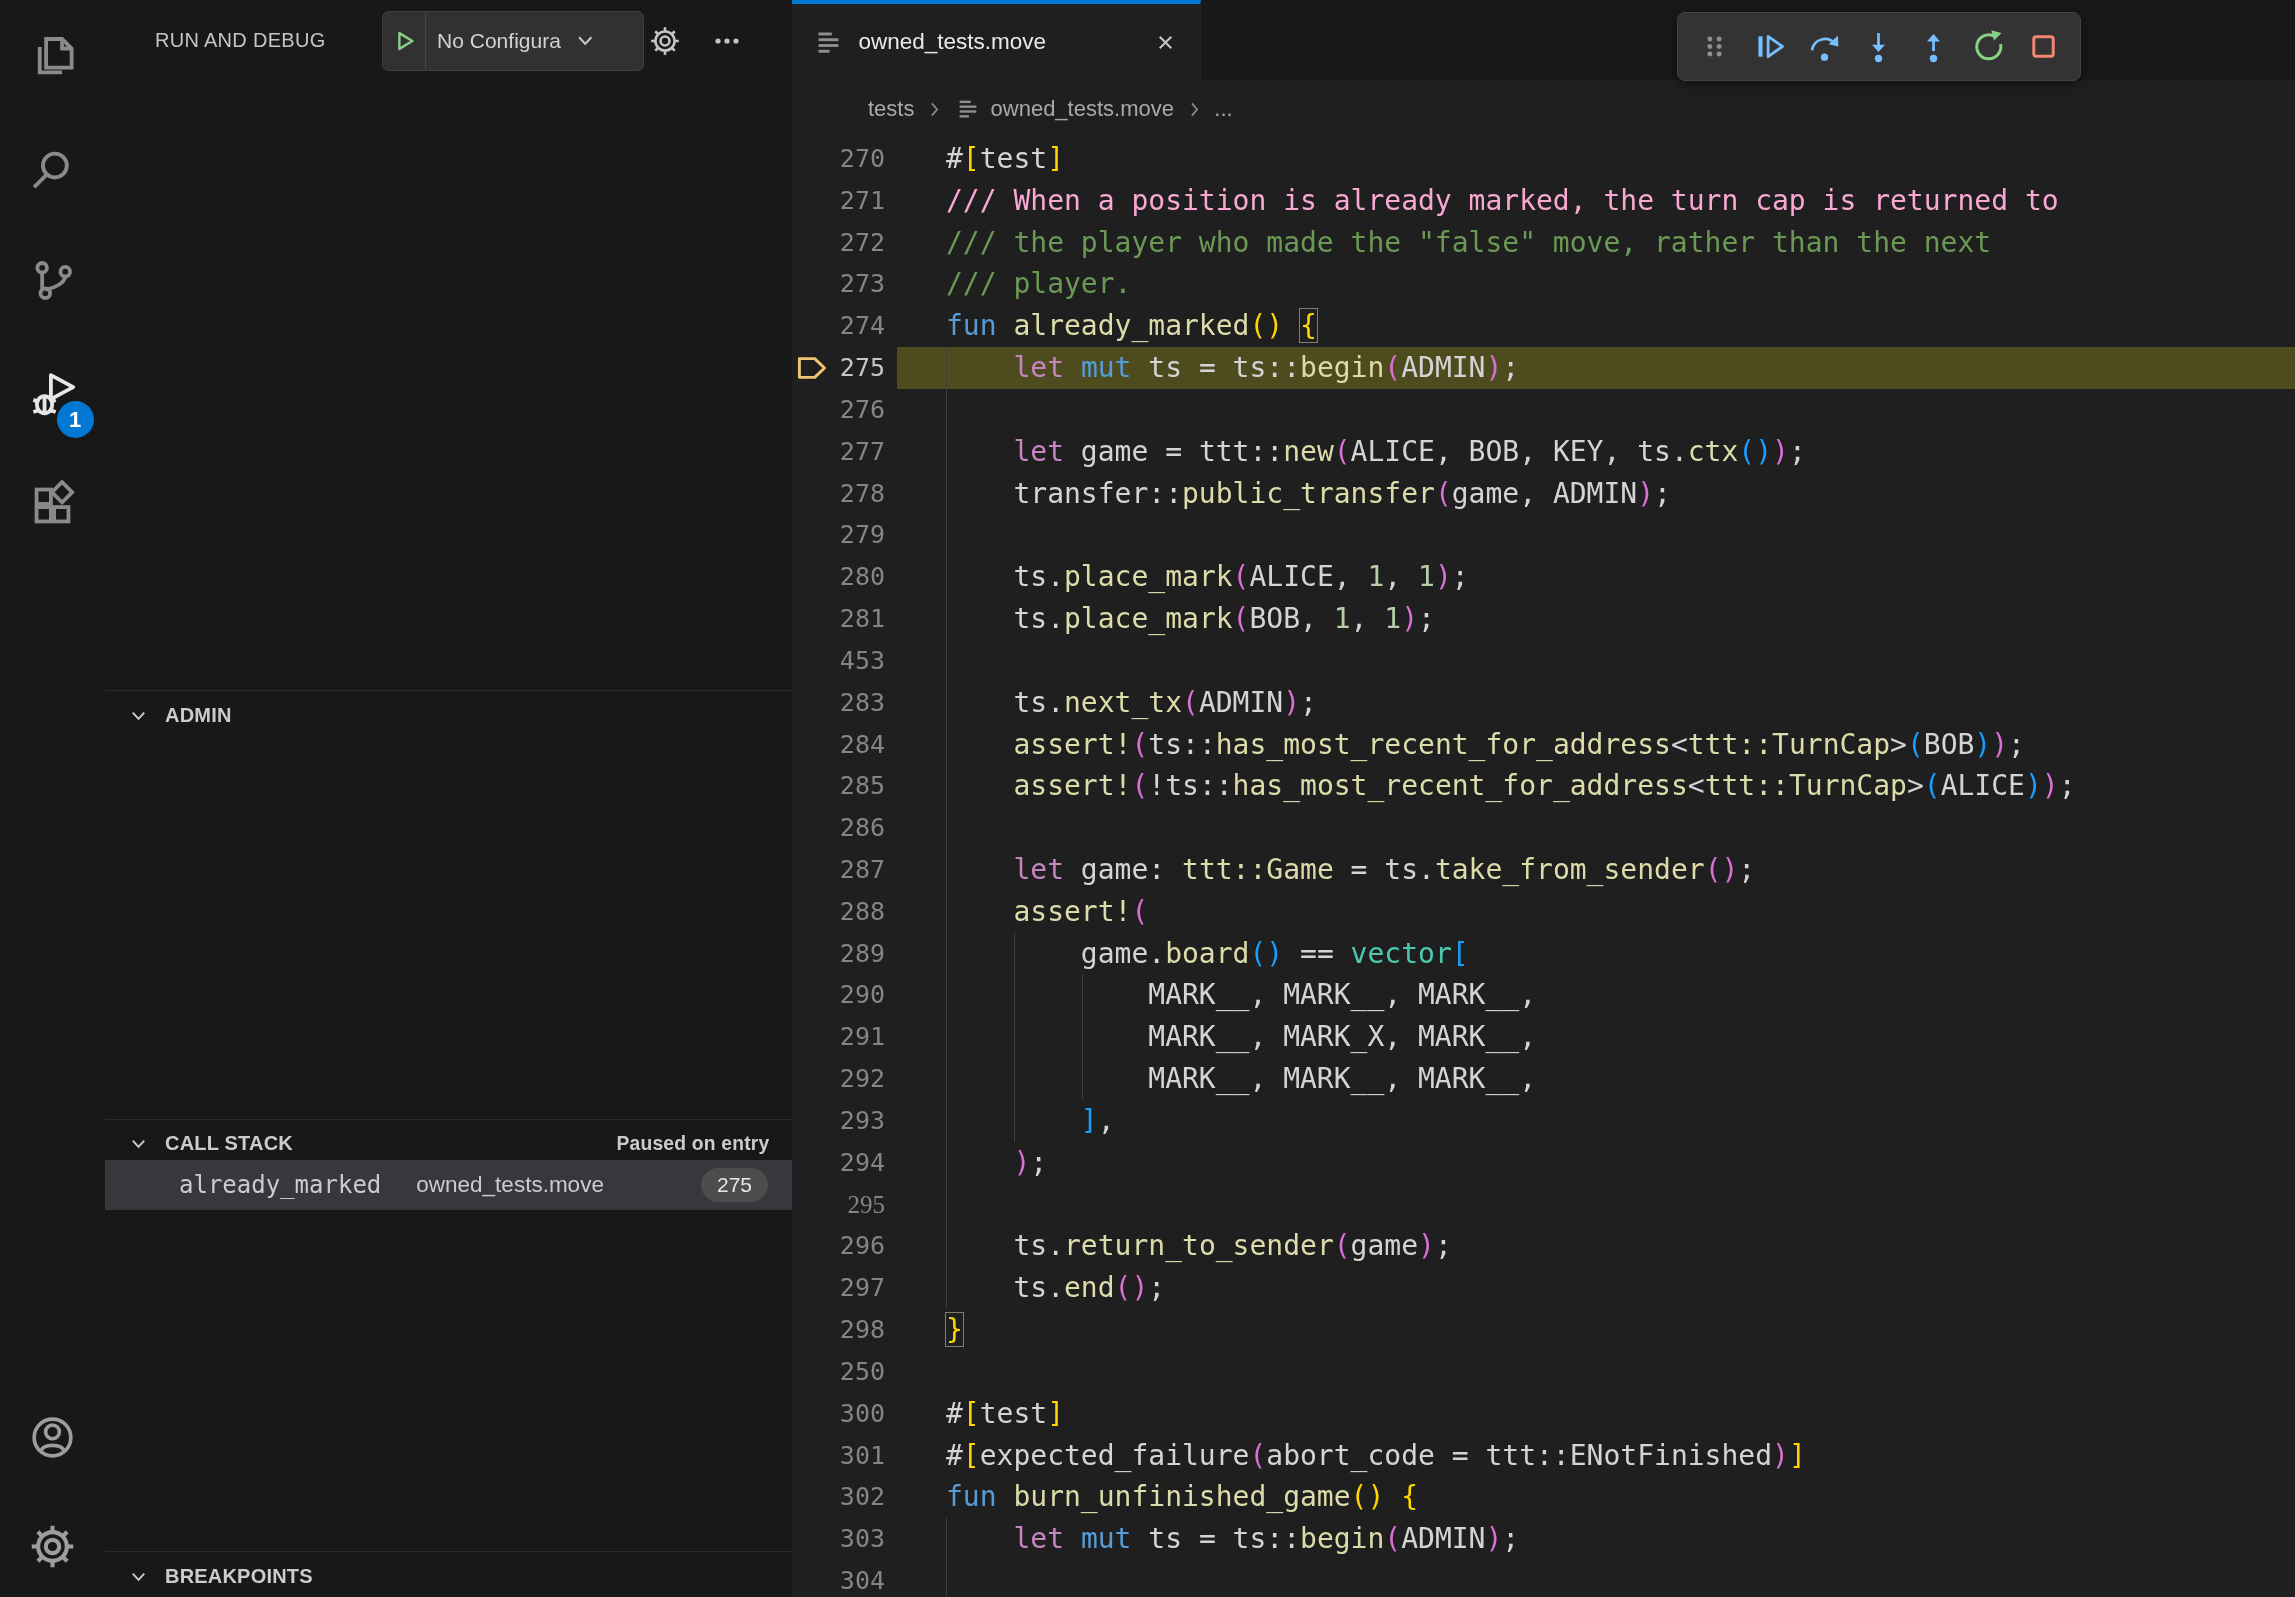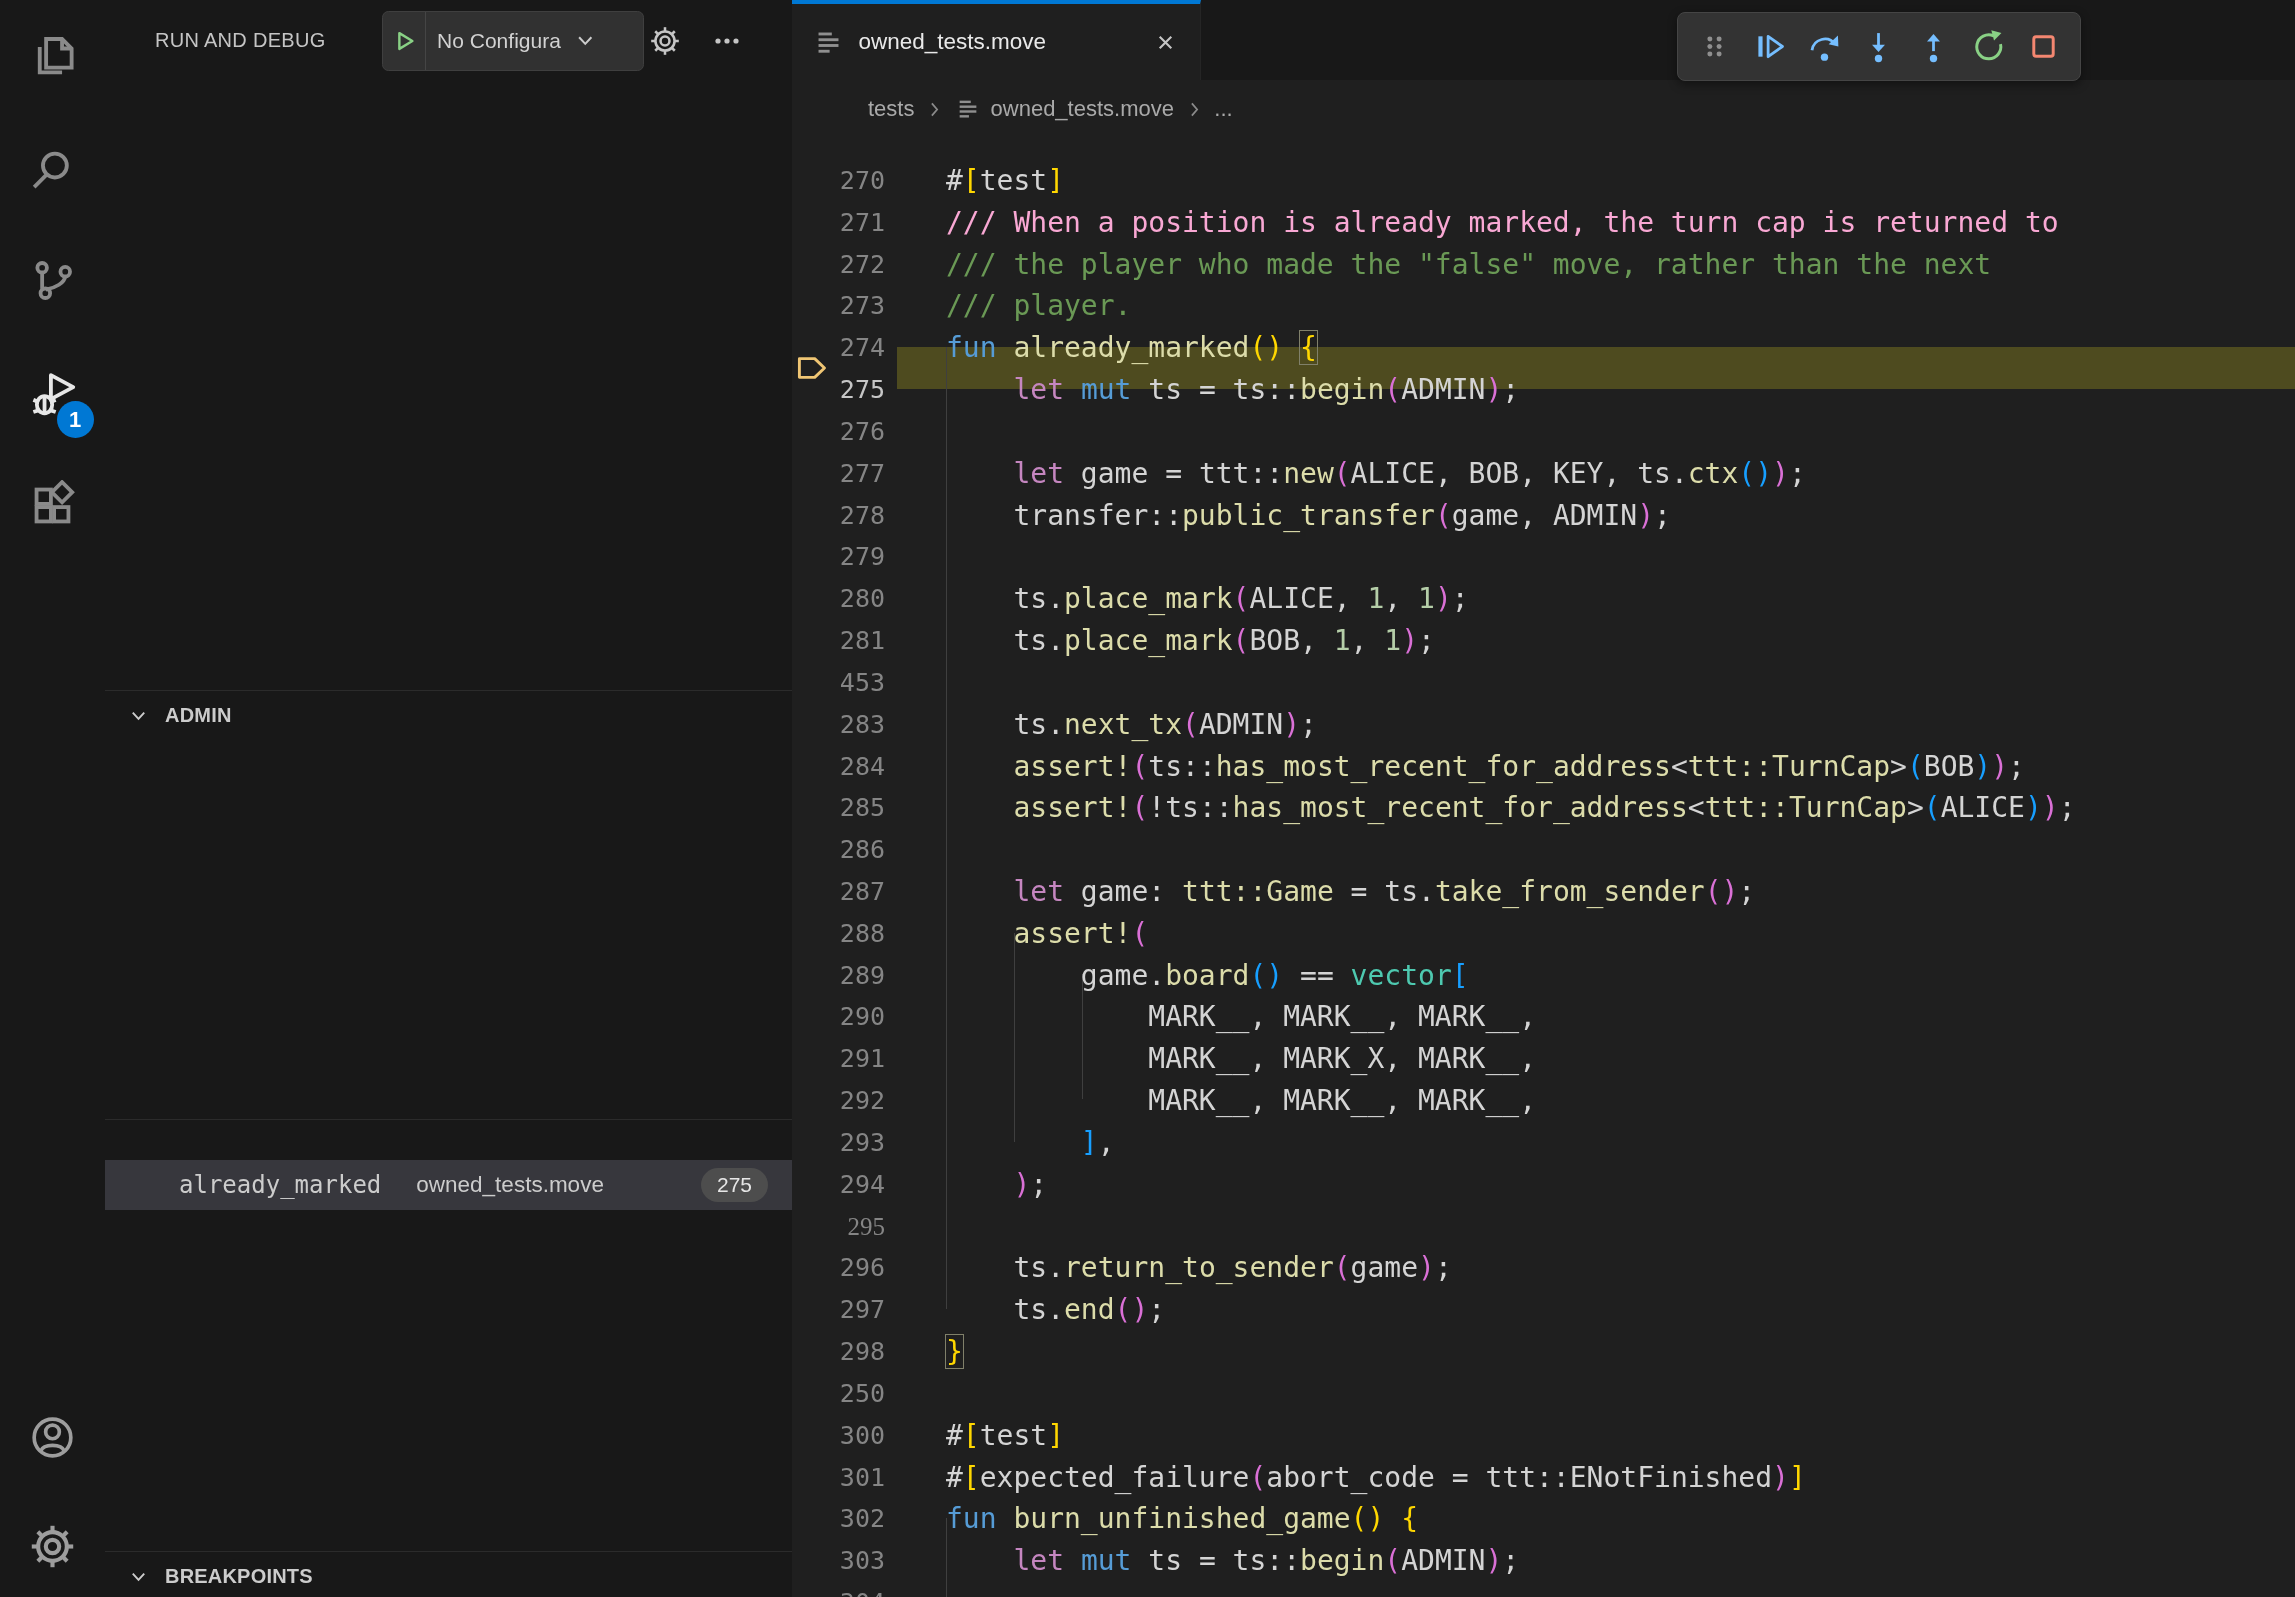--- a/index.html
+++ b/index.html
@@ -62,21 +62,21 @@
        border:0.8px solid #454545;border-radius:8px;box-sizing:border-box;display:flex;
        align-items:center;justify-content:space-between;padding:0 13px;z-index:6;
        box-shadow:0 3.2px 9.7px rgba(0,0,0,.4);}
   .dtb-btn{width:47px;height:56px;display:flex;align-items:center;justify-content:center;}
   .dtb-btn svg{width:37px;height:37px;}
 
   .code{position:absolute;left:0;top:138px;right:0;bottom:0;overflow:hidden;
         font-family:"DejaVu Sans Mono",monospace;font-size:28px;}
   .cur-hl{position:absolute;left:105px;right:0;height:42px;background:#4e4b1f;}
   .guide{position:absolute;width:0.8px;background:#3f3f3f;}
-  .code-line{position:absolute;left:0;right:0;height:42px;line-height:42px;white-space:pre;margin-top:22px;}
+  .code-line{position:absolute;left:0;right:0;height:42px;line-height:42px;white-space:pre;}
   .ln{position:absolute;left:0;top:0;width:93px;text-align:right;color:#858585;font-size:25px;}
   .code-line.current .ln{color:#c6c6c6;}
   .lt{position:absolute;left:154px;top:0;}
   .mb{outline:0.8px solid #80806a;outline-offset:-0.8px;}
   .hexmark{position:absolute;left:4px;width:34px;height:34px;color:#f0c674;}
 </style>
 </head>
 <body>
 
 <div id="root">
@@ -202,20 +202,29 @@
     <div class="sec-hd" style="top:693px">
       <span class="chev">
         <svg viewBox="0 0 22 22" width="21" height="21" fill="none" stroke="currentColor" stroke-width="2">
             <path d="M5 8 L11 14.5 L17 8"></path>
           </svg>
         </span>
       <span class="lbl">ADMIN</span>
     </div>
 
     <div class="divider" style="top:1119px"></div>
+    <div class="sec-hd" style="top:1121px">
+      <span class="chev">
+        <svg viewBox="0 0 22 22" width="21" height="21" fill="none" stroke="currentColor" stroke-width="2">
+            <path d="M5 8 L11 14.5 L17 8"></path>
+          </svg>
+        </span>
+      <span class="lbl">CALL STACK</span>
+      <span class="sec-status">Paused on entry</span>
+    </div>
     <div class="stack-row" style="top: 1160px; background: rgb(55, 55, 61);">
       <span class="stack-fn">already_marked</span>
       <span class="stack-file">owned_tests.move</span>
       <span class="stack-badge">275</span>
     </div>
 
     <div class="divider" style="top:1551px"></div>
     <div class="sec-hd" style="top:1554px">
       <span class="chev">
         <svg viewBox="0 0 22 22" width="21" height="21" fill="none" stroke="currentColor" stroke-width="2">

